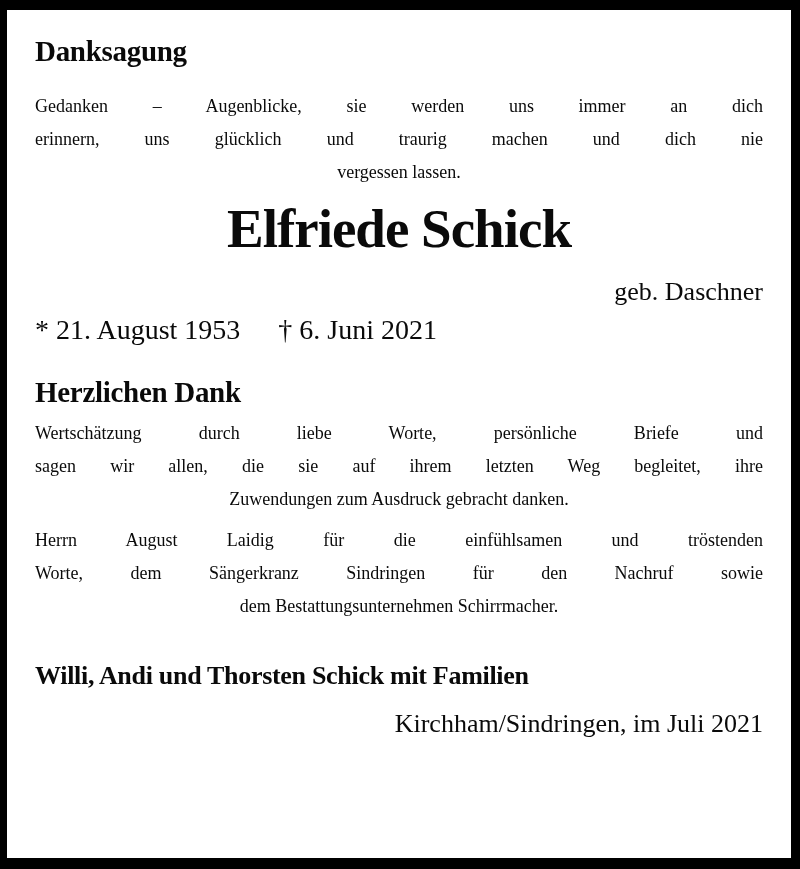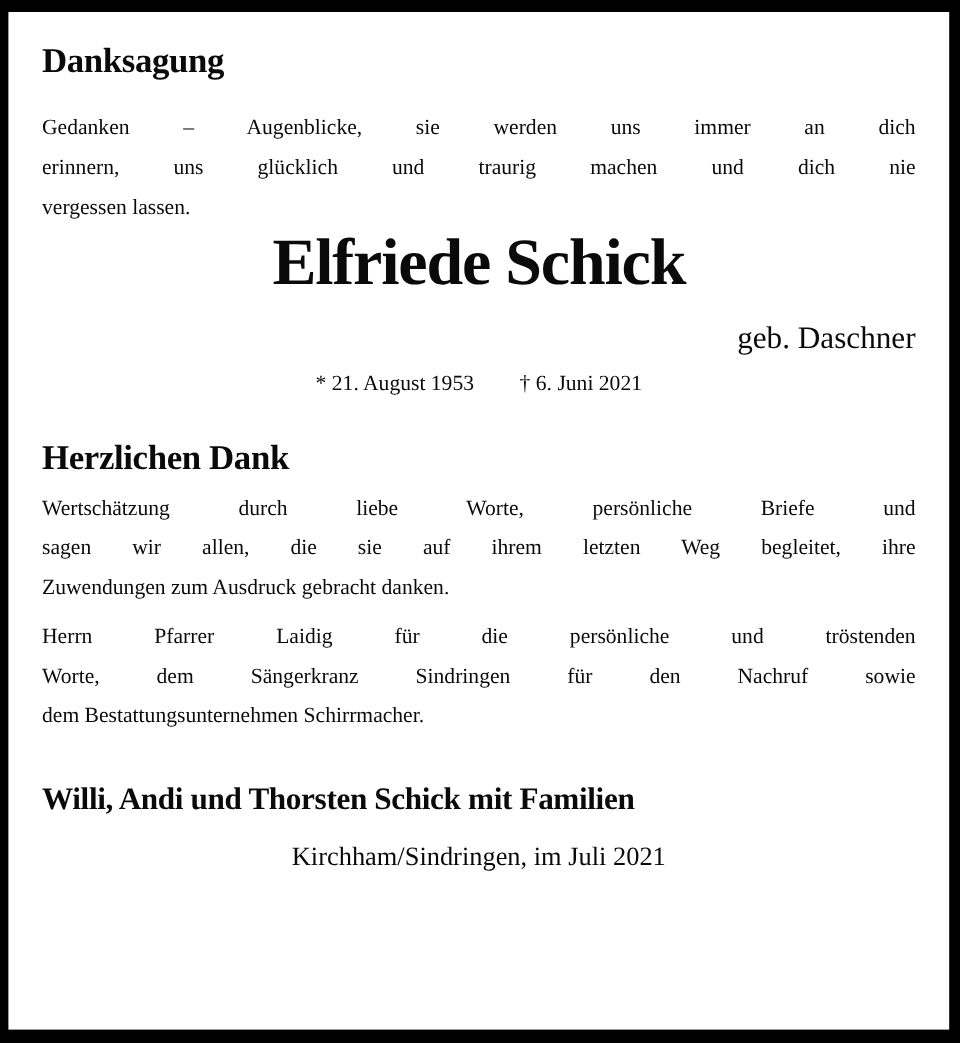--- a/index.html
+++ b/index.html
@@ -38,61 +38,61 @@
     font-size: 18px;
     line-height: 33px;
     margin: 0;
   }
   .jline {
     text-align: justify;
     text-align-last: justify;
     white-space: normal;
   }
   .line {
-    text-align: left;
+    text-align: center;
   }
   .para-intro   { margin-top: 24px; }
   .deceased-name {
     font-size: 55px;
     line-height: 60px;
     font-weight: bold;
     text-align: center;
     letter-spacing: -1px;
+    margin-top: 10px;
   }
   .birth-name {
     font-size: 26px;
     line-height: 33px;
     text-align: right;
     margin-top: 16px;
   }
   .life-dates {
-    font-size: 18px;
+    font-size: 28px;
     line-height: 33px;
-    text-align: center;
     margin-top: 5px;
   }
   .dates-gap {
     display: inline-block;
     width: 38px;
   }
   .heading-thanks  { margin-top: 32px; }
   .para-thanks     { margin-top: 10px; }
   .heading-special { margin-top: 45px; }
   .para-special    { margin-top: 8px; }
   .family-line {
     font-size: 26px;
     line-height: 33px;
     font-weight: bold;
     letter-spacing: -0.3px;
     margin-top: 36px;
   }
   .place-line {
-    font-size: 22px;
+    font-size: 26px;
     line-height: 33px;
-    text-align: center;
+    text-align: right;
     margin-top: 15px;
   }
 </style>
 </head>
 <body>
 
 <div class="scan">
   <div class="page">
 
     <h1 class="heading">Danksagung</h1>
@@ -114,21 +114,21 @@
     <h2 class="heading heading-thanks">Herzlichen Dank</h2>
 
     <div class="para para-thanks">
       <div class="jline">Wertschätzung durch liebe Worte, persönliche Briefe und</div>
       <div class="jline">sagen wir allen, die sie auf ihrem letzten Weg begleitet, ihre</div>
       <div class="line">Zuwendungen zum Ausdruck gebracht danken.</div>
     </div>
 
 
     <div class="para para-special">
-      <div class="jline">Herrn Pfarrer Laidig für die persönliche und tröstenden</div>
+      <div class="jline">Herrn August Laidig für die einfühlsamen und tröstenden</div>
       <div class="jline">Worte, dem Sängerkranz Sindringen für den Nachruf sowie</div>
       <div class="line">dem Bestattungsunternehmen Schirrmacher.</div>
     </div>
 
     <div class="family-line">Willi, Andi und Thorsten Schick mit Familien</div>
 
     <div class="place-line">Kirchham/Sindringen, im Juli 2021</div>
 
   </div>
 </div>

